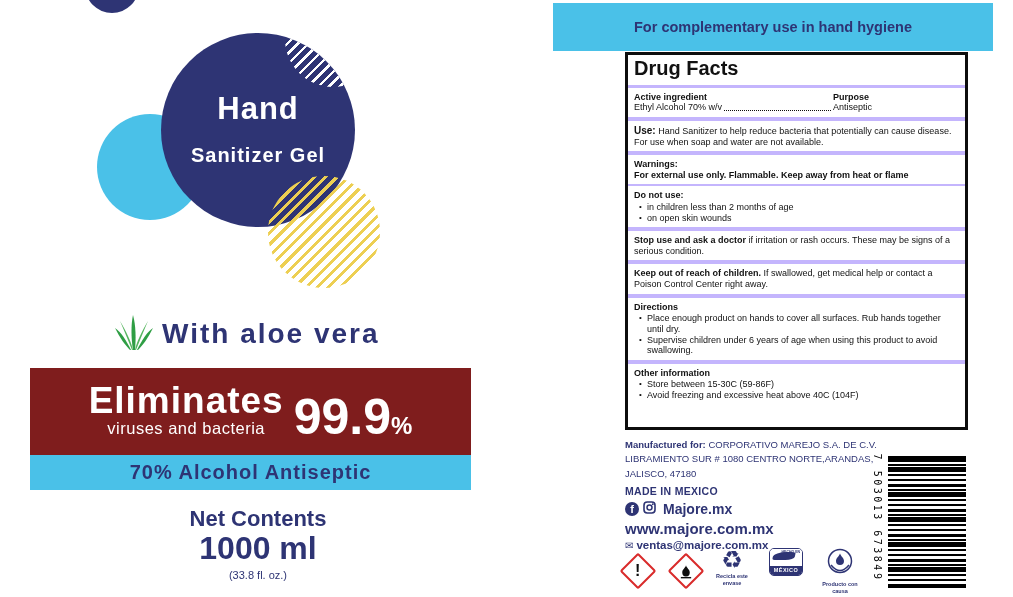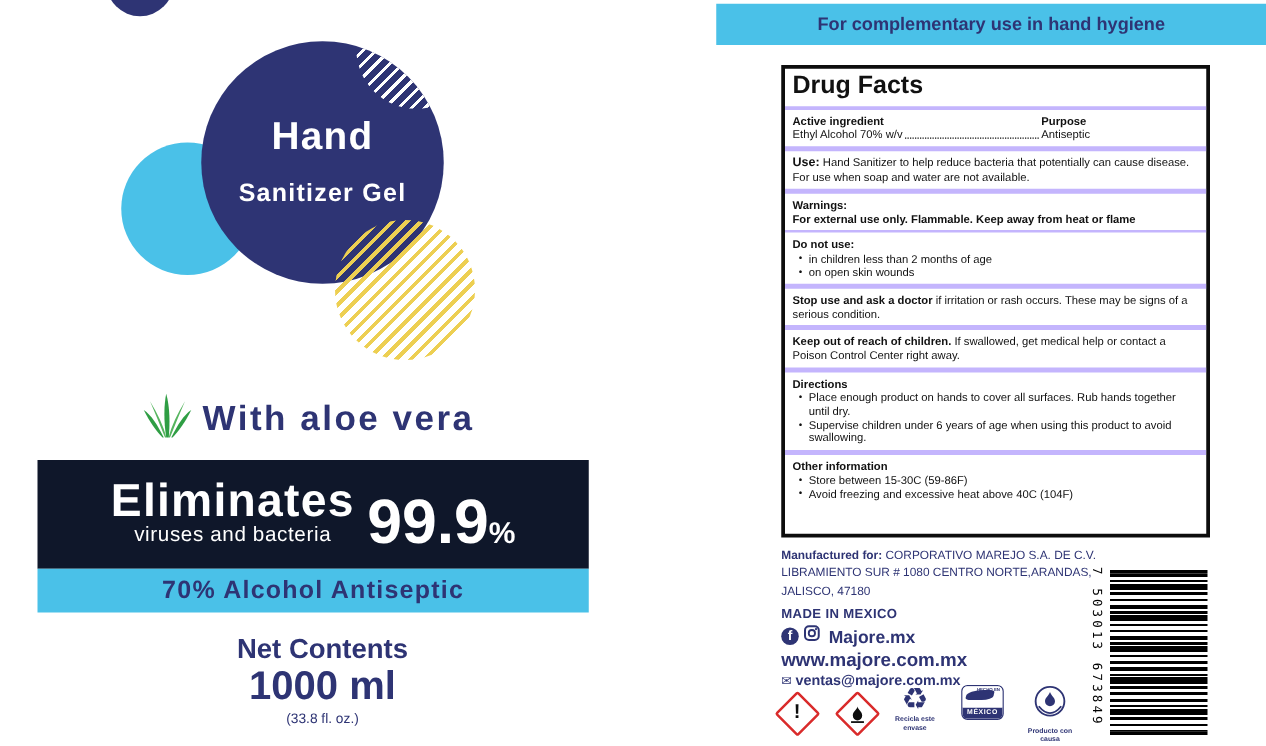--- a/index.html
+++ b/index.html
@@ -27,21 +27,21 @@
   .brand-sub { color:#fff; font-size:20px; font-weight:bold; letter-spacing:1px; margin-top:20px; }
   .c-yellow {
     left:268px; top:176px; width:112px; height:112px; border-radius:50%; z-index:3;
     background:repeating-linear-gradient(135deg, #edcf52 0 3px, transparent 3px 8px);
   }
 
   .aloe-row { left:112px; top:312px; display:flex; align-items:center; gap:6px; }
   .aloe-text { color:#2e3474; font-size:28px; font-weight:bold; letter-spacing:2px; }
 
   .banner-navy {
-    left:30px; top:368px; width:441px; height:87px; background:#0f172a;
+    left:30px; top:368px; width:441px; height:87px; background:#7f1d1d;
     display:flex; align-items:center; justify-content:center; gap:10px; color:#fff;
   }
   .claim-col { text-align:center; }
   .claim-head { font-size:37px; font-weight:bold; line-height:0.85; letter-spacing:1px; }
   .claim-sub { font-size:16.5px; letter-spacing:0.5px; margin-top:2px; }
   .claim-pct { font-size:50px; font-weight:bold; line-height:1; margin-top:10px; }
   .claim-pct-sign { font-size:24px; font-weight:bold; }
 
   .banner-cyan {
     left:30px; top:455px; width:441px; height:35px; background:#4ac1e8;
@@ -49,21 +49,21 @@
   }
   .alcohol-text { color:#2e3474; font-size:20px; font-weight:bold; letter-spacing:1px; }
 
   .net-block { left:120px; top:506px; width:276px; text-align:center; color:#2e3474; }
   .net-label { font-size:22px; font-weight:bold; }
   .net-volume { font-size:32px; font-weight:bold; line-height:1.05; }
   .net-floz { font-size:11px; margin-top:3px; }
 
   
   .back-header {
-    left:573px; top:3px; width:440px; height:33px; background:#4ac1e8;
+    left:553px; top:3px; width:440px; height:48px; background:#4ac1e8;
     display:flex; align-items:center; justify-content:center;
   }
   .back-header-text { color:#2e3474; font-size:14.5px; font-weight:bold; }
 
   .df {
     left:625px; top:52px; width:343px; height:378px; background:#fff;
     border:3px solid #0d0d0d; overflow:hidden; font-size:9px; line-height:1.18;
     display:flex; flex-direction:column;
   }
   .df-sec { padding:4px 6px; border-bottom:4px solid #c4b5fd; }

